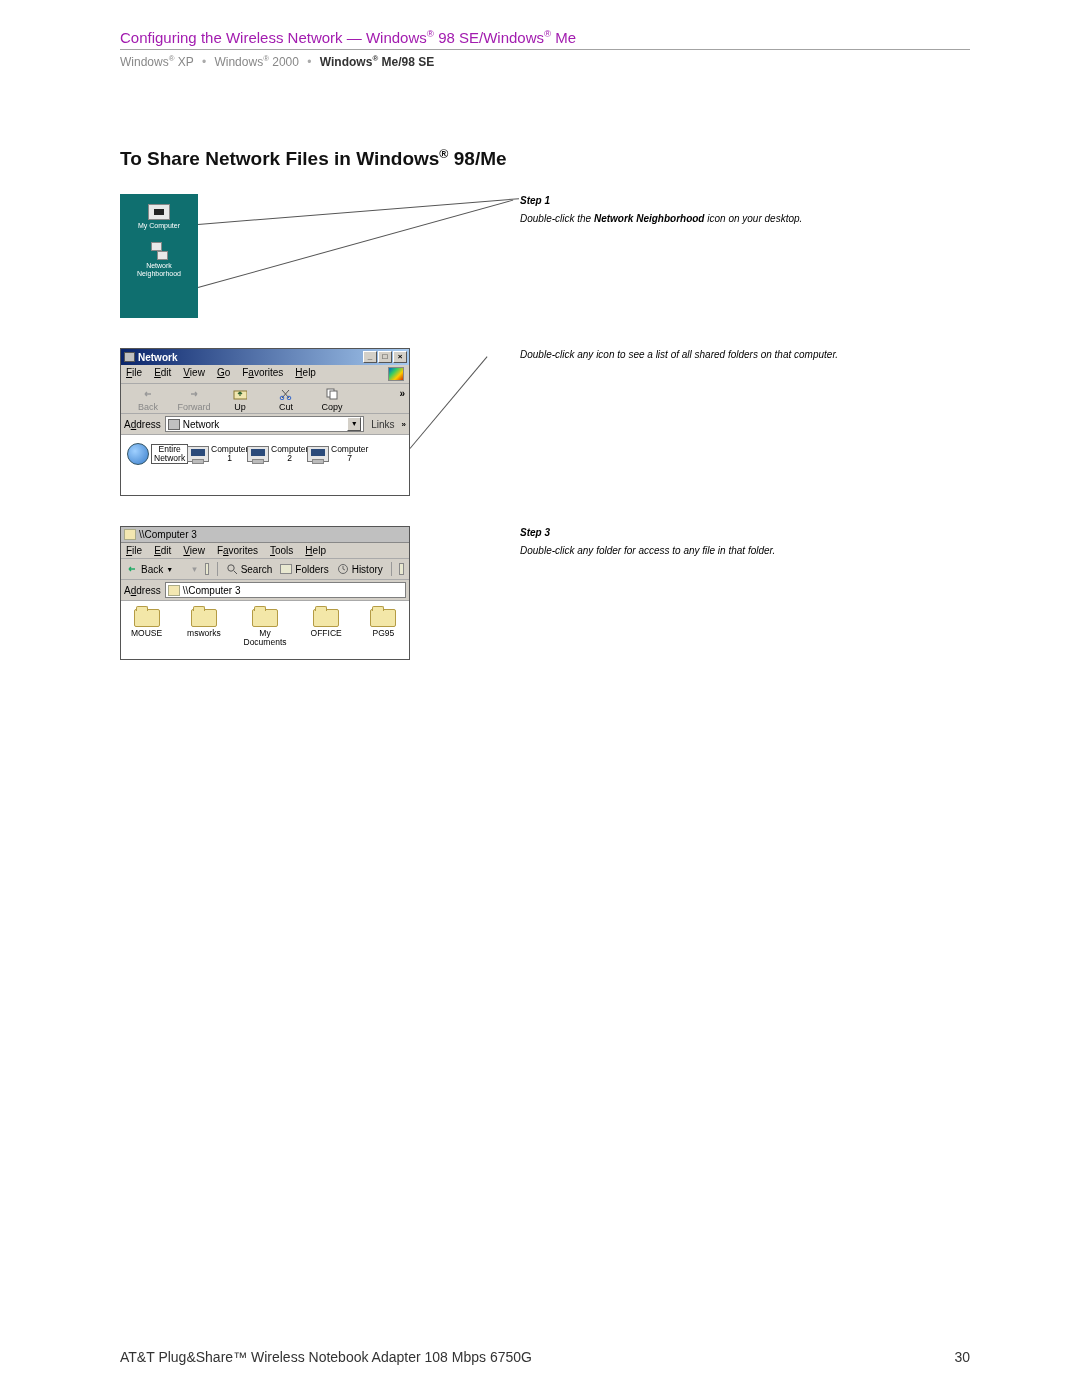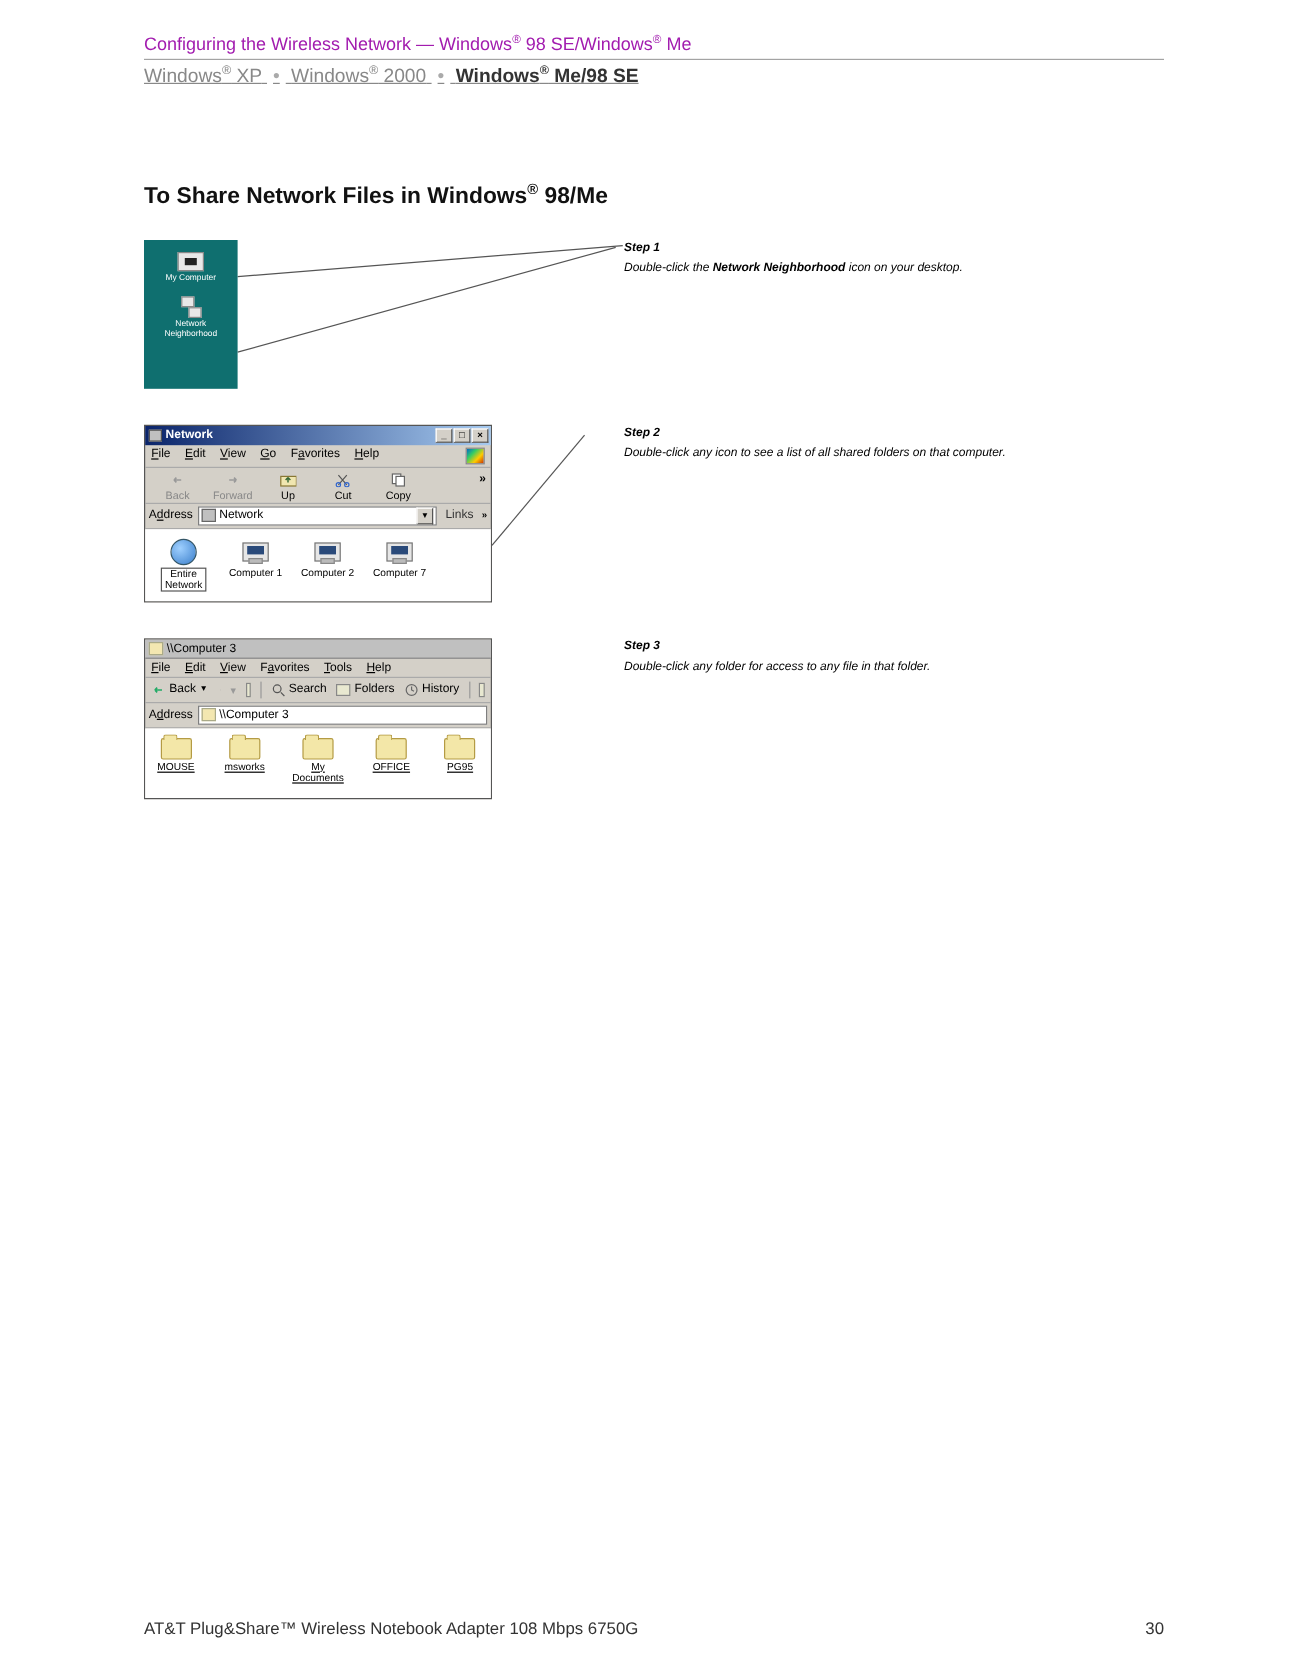--- a/index.html
+++ b/index.html
@@ -18,23 +18,22 @@
     width: 850px;
   }
   .header-title {
     font-size: 15px;
     color: #a21caf;
     border-bottom: 1px solid #a3a3a3;
     padding-bottom: 3px;
     margin-bottom: 4px;
   }
   .breadcrumb {
-    font-size: 16px;
+    font-size: 12px;
     color: #888;
-    text-decoration: underline;
   }
   .breadcrumb .sep { margin: 0 5px; color: #aaa; }
   .breadcrumb .current { color: #333; font-weight: bold; }
   .section-title {
     margin-top: 78px;
     font-size: 19px;
     font-weight: bold;
     color: #111;
     margin-bottom: 24px;
   }
@@ -139,21 +138,21 @@
     width:14px; height:14px; background:#d4d0c8; border:1px solid #fff;
     border-right-color:#555; border-bottom-color:#555; text-align:center;
     font-size:8px; line-height:11px; margin-left:auto;
   }
   .addrbar .links { font-size:10px; color:#333; padding:0 3px;}
   .addrbar .lch { font-size:8px; font-weight:bold;}
   .iconview {
     background:#fff; min-height:60px; padding:8px 6px 6px 6px;
     display:flex; gap:8px; align-items:flex-start;
   }
-  .iv-item { display:flex; flex-direction:column; align-items:center; width:52px; gap:2px;}
+  .iv-item { display:flex; flex-direction:row; align-items:center; width:52px; gap:2px;}
   .iv-item .iv-ico { width:26px; height:22px; display:flex; align-items:center; justify-content:center;}
   .iv-item .iv-lbl { font-size:8.5px; text-align:center; line-height:1.05; }
   .iv-item .iv-lbl.boxed { border:1px solid #555; background:#fff; padding:0 2px;}
   .mon-ico { width:22px; height:16px; background:#e6e6e6; border:1px solid #777; position:relative;}
   .mon-ico::before { content:""; position:absolute; top:2px; left:3px; right:3px; height:7px; background:#2a4a7a; }
   .mon-ico::after { content:""; position:absolute; left:4px; right:4px; bottom:-3px; height:3px; background:#bbb; border:1px solid #888;}
   .globe-ico { width:22px; height:22px; border-radius:50%; background:radial-gradient(circle at 35% 35%, #9fd0ff, #3a7ecb); border:1px solid #356; position:relative;}
 
   
   .titlebar2 {
@@ -163,21 +162,21 @@
   .titlebar2 .fico2 { width:12px; height:11px; background:#f3e7b1; border:1px solid #aa8;}
   .toolbar2 {
     display:flex; align-items:center; padding:3px 5px; gap:8px; border-bottom:1px solid #aaa;
     font-size:10px;
   }
   .toolbar2 .sep { width:1px; height:14px; background:#999; }
   .tb2-item { display:flex; align-items:center; gap:3px; }
   .tb2-ico { width:13px; height:12px; border:1px solid #888; background:#e8e8d0; }
   .folderview {
     background:#fff; min-height:58px; padding:8px 8px 6px 8px;
-    display:flex; gap:22px;text-decoration:underline;
+    display:flex; gap:22px;
   }
   .fv-item { display:flex; flex-direction:column; align-items:center; width:44px; gap:2px;}
   .fv-ico { width:26px; height:18px; background:#f3e7a8; border:1px solid #b49b44; border-radius:2px; position:relative;}
   .fv-ico::before { content:""; position:absolute; top:-4px; left:1px; width:10px; height:4px; background:#f3e7a8; border:1px solid #b49b44; border-bottom:none; border-radius:2px 2px 0 0;}
   .fv-lbl { font-size:8.5px; text-align:center; line-height:1.05;}
 
   .footer {
     position:absolute;
     left:120px;
     bottom:32px;
@@ -339,21 +338,20 @@
           <div class="iv-item">
             <div class="iv-ico">
                 <div class="mon-ico"></div>
               </div>
             <div class="iv-lbl">Computer 7</div>
           </div>
         </div>
       </div>
     </div>
     <div class="text-col">
-      <div class="step-label">Step 2</div>
       <div>Double-click any icon to see a list of all shared folders on that computer.</div>
     </div>
   </div>
 
   <div class="content-row">
     <div class="shot-col">
       <div class="explorer">
         <div class="titlebar2">
           <div class="fico2"></div>
           <span>\\Computer 3</span>

